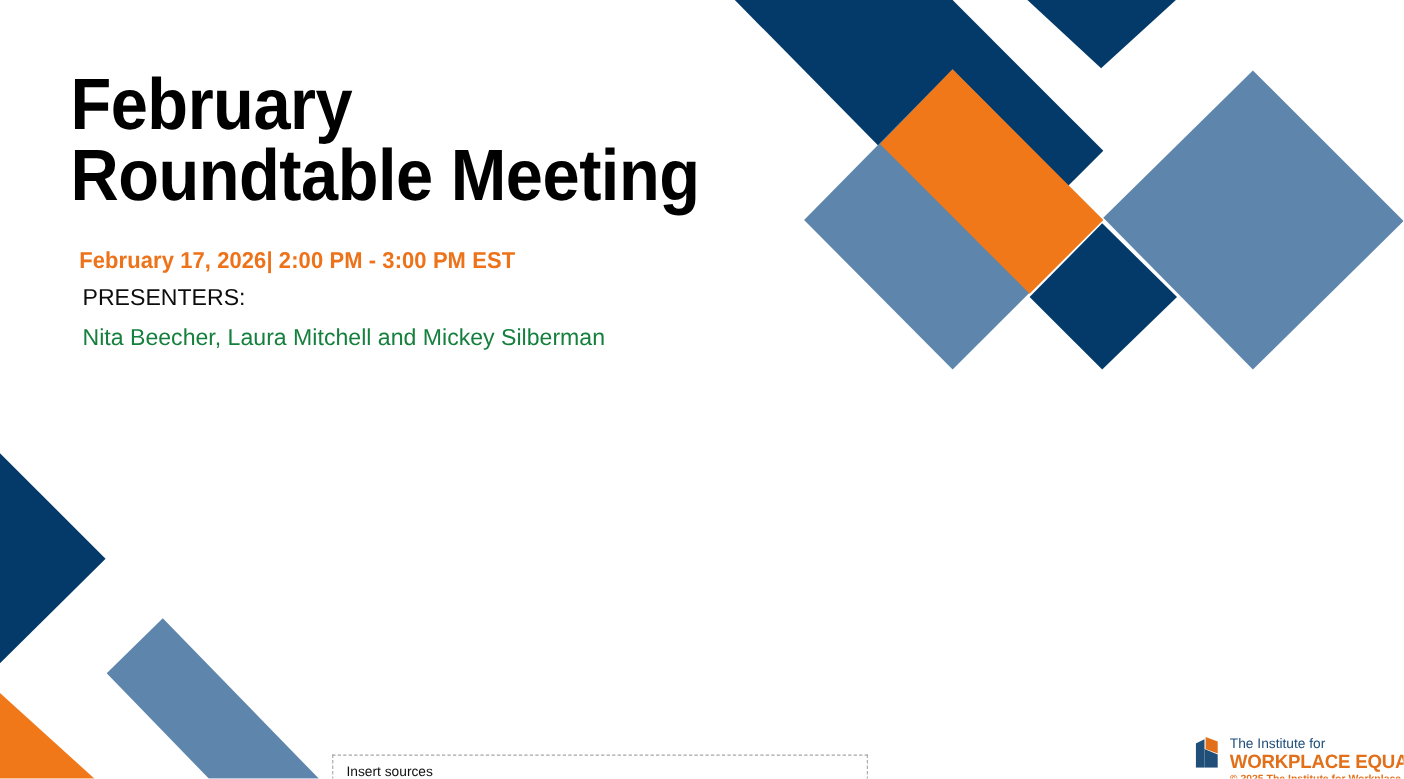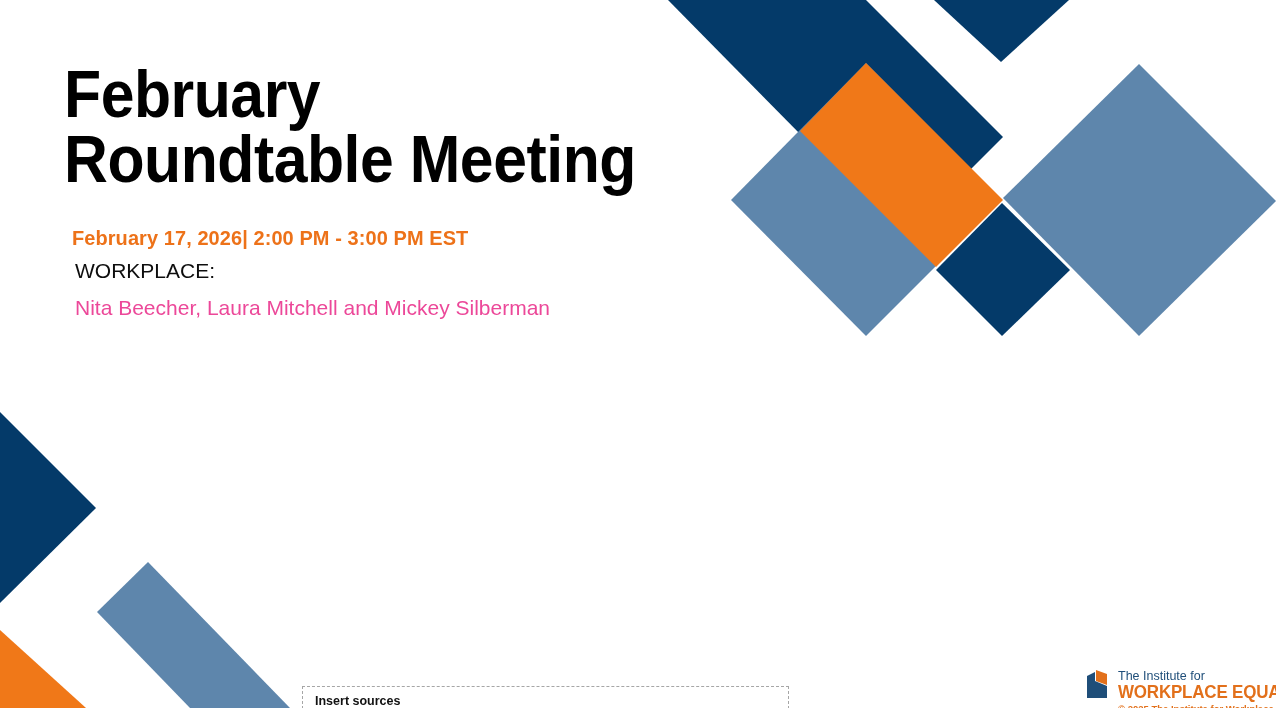--- a/index.html
+++ b/index.html
@@ -76,21 +76,21 @@
     white-space: nowrap;
   }
 
   #presenters-names {
     position: absolute;
     left: 75px;
     top: 296px;
     font-family: "Liberation Sans", sans-serif;
     font-weight: 400;
     font-size: 21px;
-    color: #ec4899;
+    color: #15803d;
     white-space: nowrap;
   }
 
   
   #sources-placeholder {
     position: absolute;
     left: 302px;
     top: 686px;
     width: 487px;
     height: 38px;
@@ -99,21 +99,20 @@
     background: transparent;
   }
   #sources-placeholder .ph-text {
     position: absolute;
     left: 12px;
     top: 7px;
     font-family: "Liberation Sans", sans-serif;
     font-size: 12.5px;
     color: #111111;
     white-space: nowrap;
-    font-weight: bold;
   }
 
   
   #logo {
     position: absolute;
     left: 1087px;
     top: 670px;
     width: 189px;
     height: 38px;
   }
@@ -186,21 +185,21 @@
 
     <polygon fill="#5E86AC" points="148,562 290,708 190,708 97,612"></polygon>
   </svg>
 
   <div id="title-block">
     <h1 id="slide-title">February Roundtable Meeting</h1>
   </div>
 
   <div id="date-line">February 17, 2026| 2:00 PM - 3:00 PM EST</div>
 
-  <div id="presenters-label">WORKPLACE:</div>
+  <div id="presenters-label">PRESENTERS:</div>
 
   <div id="presenters-names">Nita Beecher, Laura Mitchell and Mickey Silberman</div>
 
   <div id="sources-placeholder">
     <span class="ph-text">Insert sources</span>
   </div>
 
   <div id="logo">
     <svg id="logo-mark" viewBox="0 0 26 28" width="26" height="28" aria-hidden="true">
 

